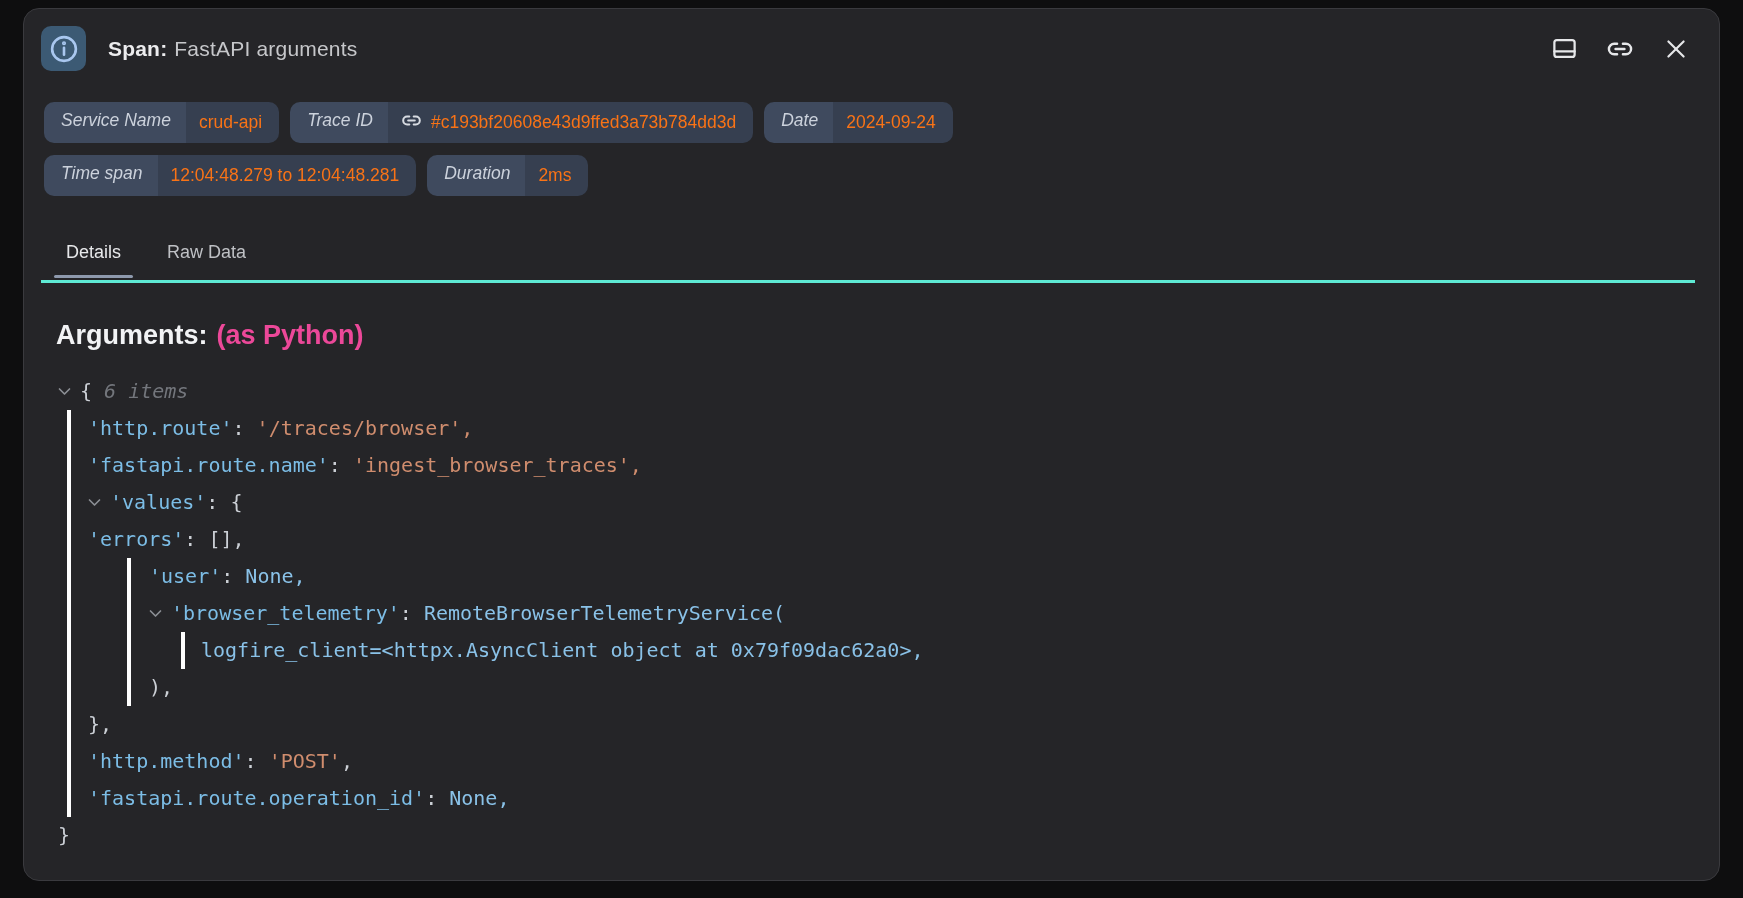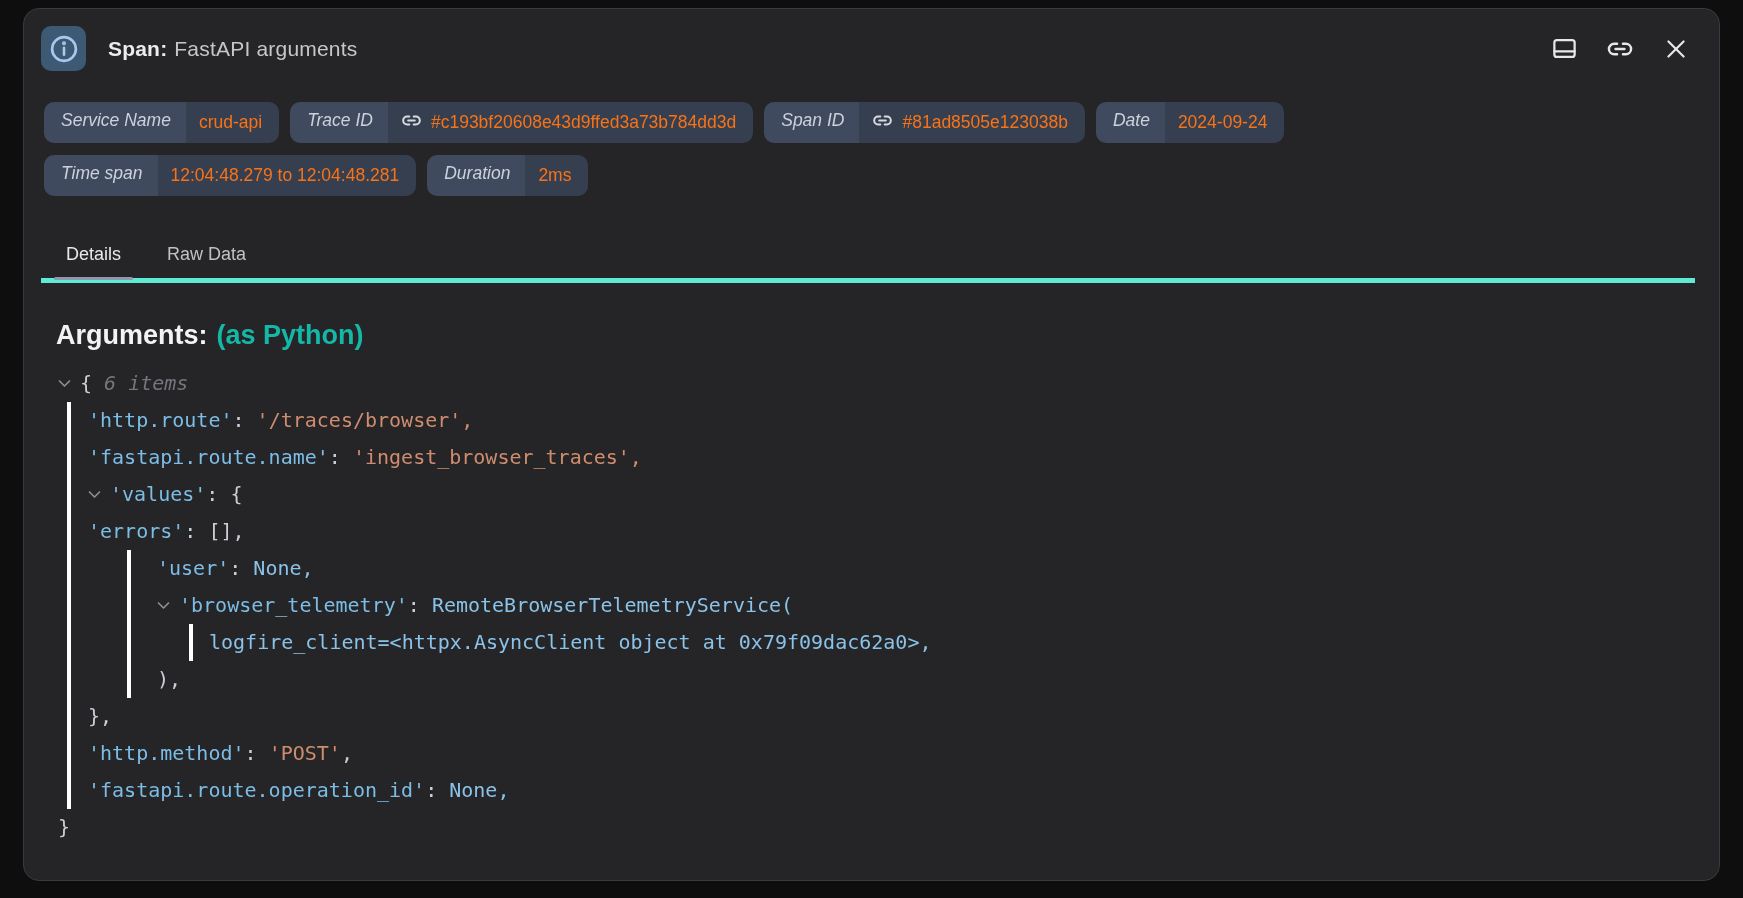--- a/index.html
+++ b/index.html
@@ -30,41 +30,41 @@
   .badge-row { display: flex; flex-wrap: wrap; gap: 11px; margin-bottom: 12px; }
   .badge { display: inline-flex; align-items: stretch; height: 41px; border-radius: 10px;
            overflow: hidden; font-size: 17.5px; }
   .badge .lbl { background: #3f4a5e; color: #ccd2dc; font-style: italic;
                 display: flex; align-items: center; padding: 0 15px 4px 17px; }
   .badge .val { background: #363f50; color: #f97316;
                 display: flex; align-items: center; gap: 9px; padding: 0 17px 0 13px; }
   .badge .val svg { stroke: #d7dbe1; flex: 0 0 auto; }
 
   
-  .tabbar { margin-top: 41px; display: flex; align-items: flex-end; gap: 38px;
-            border-bottom: 5px solid #5eead4; padding-left: 21px; height: 46px; }
+  .tabbar { margin-top: 41px; display: flex; align-items: center; gap: 38px;
+            border-bottom: 3px solid #5eead4; padding-left: 21px; height: 46px; }
   .tab { font-size: 18px; color: #bfc1c5; padding: 0 4px 13px 4px; cursor: pointer;
          position: relative; background: none; border: none; font-family: inherit; }
   .tab.active { color: #e7e8ea; }
   .tab.active::after { content: ""; position: absolute; left: -8px; right: -8px; bottom: -2px;
                        height: 3px; background: #8e99ad; border-radius: 2px; }
 
   
   .sec-heading { margin: 37px 0 0 15px; font-size: 27px; font-weight: 700; color: #f2f3f5; }
-  .sec-heading .sub { color: #14b8a6; margin-left: 9px; }
+  .sec-heading .sub { color: #ec4899; margin-left: 9px; }
 
   
-  .code { margin-top: 14px; padding-left: 17px;
+  .code { margin-top: 22px; padding-left: 17px;
           font-family: "DejaVu Sans Mono", monospace; font-size: 20px; line-height: 37px; }
   .line { white-space: pre; }
   .chev { display: inline-block; width: 22px; }
   .chev svg { stroke: #8b8e94; vertical-align: 2px; cursor: pointer; }
   .grp { border-left: 4px solid #ffffff; }
   .grp.d1 { margin-left: 9px;  padding-left: 17px; }
-  .grp.d2 { margin-left: 39px; padding-left: 26px; }
+  .grp.d2 { margin-left: 39px; padding-left: 18px; }
   .grp.d3 { margin-left: 32px; padding-left: 16px; }
   .tk-key  { color: #7cbde6; }
   .tk-str  { color: #d08d6e; }
   .tk-punc { color: #ccd0d6; }
   .tk-val  { color: #8ac2e8; }
   .tk-meta { color: #73767c; font-style: italic; }
 </style>
 </head>
 <body>
 
@@ -117,31 +117,20 @@
           <span class="val">
             <span><svg width="21" height="21" viewBox="0 0 24 24" fill="none" stroke-width="2.3" stroke-linecap="round">
                 <path d="M14.5 7.5h2.5a4.5 4.5 0 0 1 0 9h-2.5"></path>
                 <path d="M9.5 7.5H7a4.5 4.5 0 0 0 0 9h2.5"></path>
                 <line x1="8.2" y1="12" x2="15.8" y2="12"></line>
               </svg></span>
             <span>#c193bf20608e43d9ffed3a73b784dd3d</span>
           </span>
         </span>
         <span class="badge">
-          <span class="lbl">Span ID</span>
-          <span class="val">
-            <span><svg width="21" height="21" viewBox="0 0 24 24" fill="none" stroke-width="2.3" stroke-linecap="round">
-                <path d="M14.5 7.5h2.5a4.5 4.5 0 0 1 0 9h-2.5"></path>
-                <path d="M9.5 7.5H7a4.5 4.5 0 0 0 0 9h2.5"></path>
-                <line x1="8.2" y1="12" x2="15.8" y2="12"></line>
-              </svg></span>
-            <span>#81ad8505e123038b</span>
-          </span>
-        </span>
-        <span class="badge">
           <span class="lbl">Date</span>
           <span class="val">
             <span>2024-09-24</span>
           </span>
         </span>
       </div>
       <div class="badge-row">
         <span class="badge">
           <span class="lbl">Time span</span>
           <span class="val">

